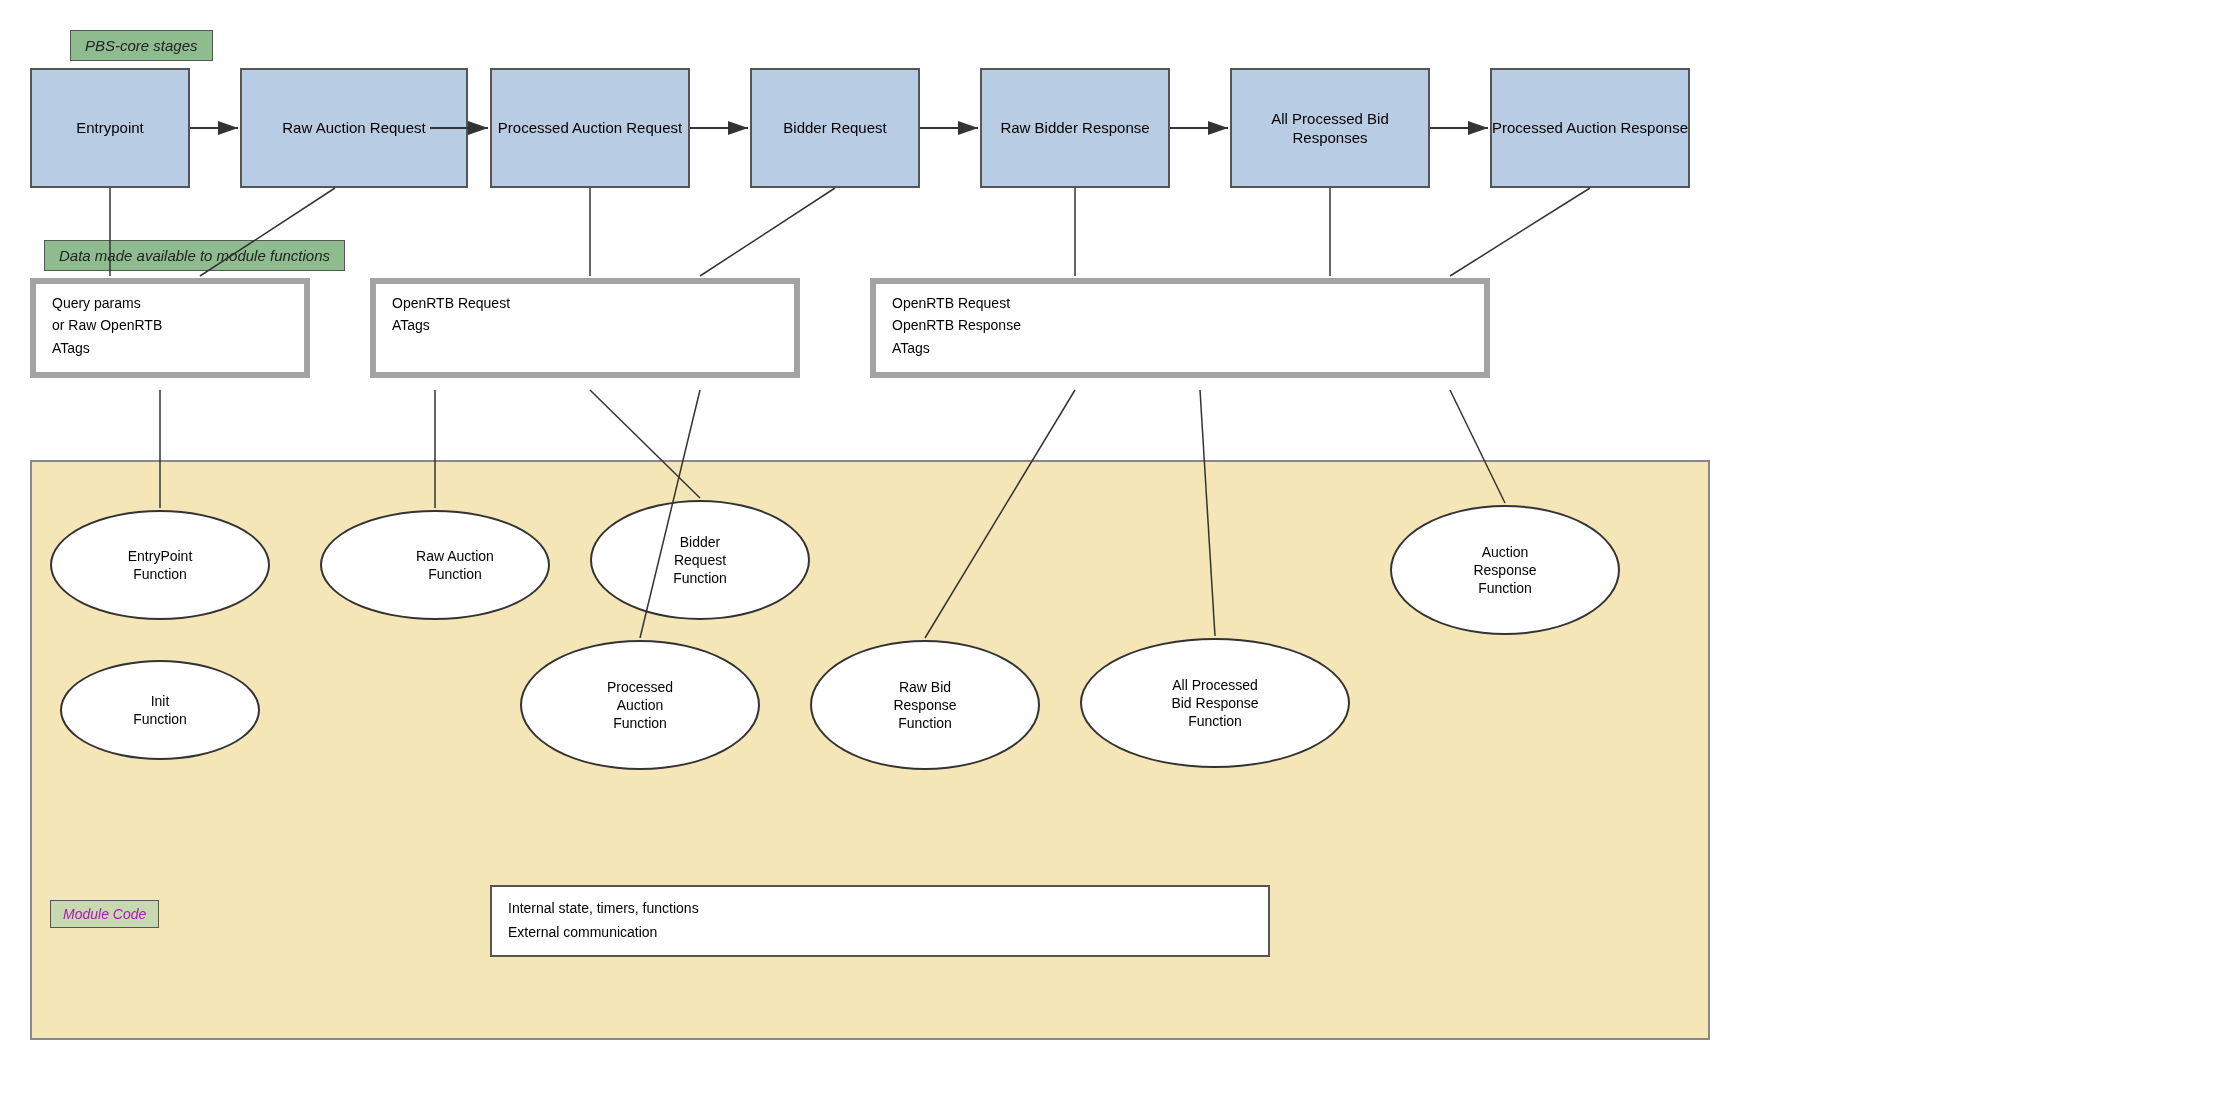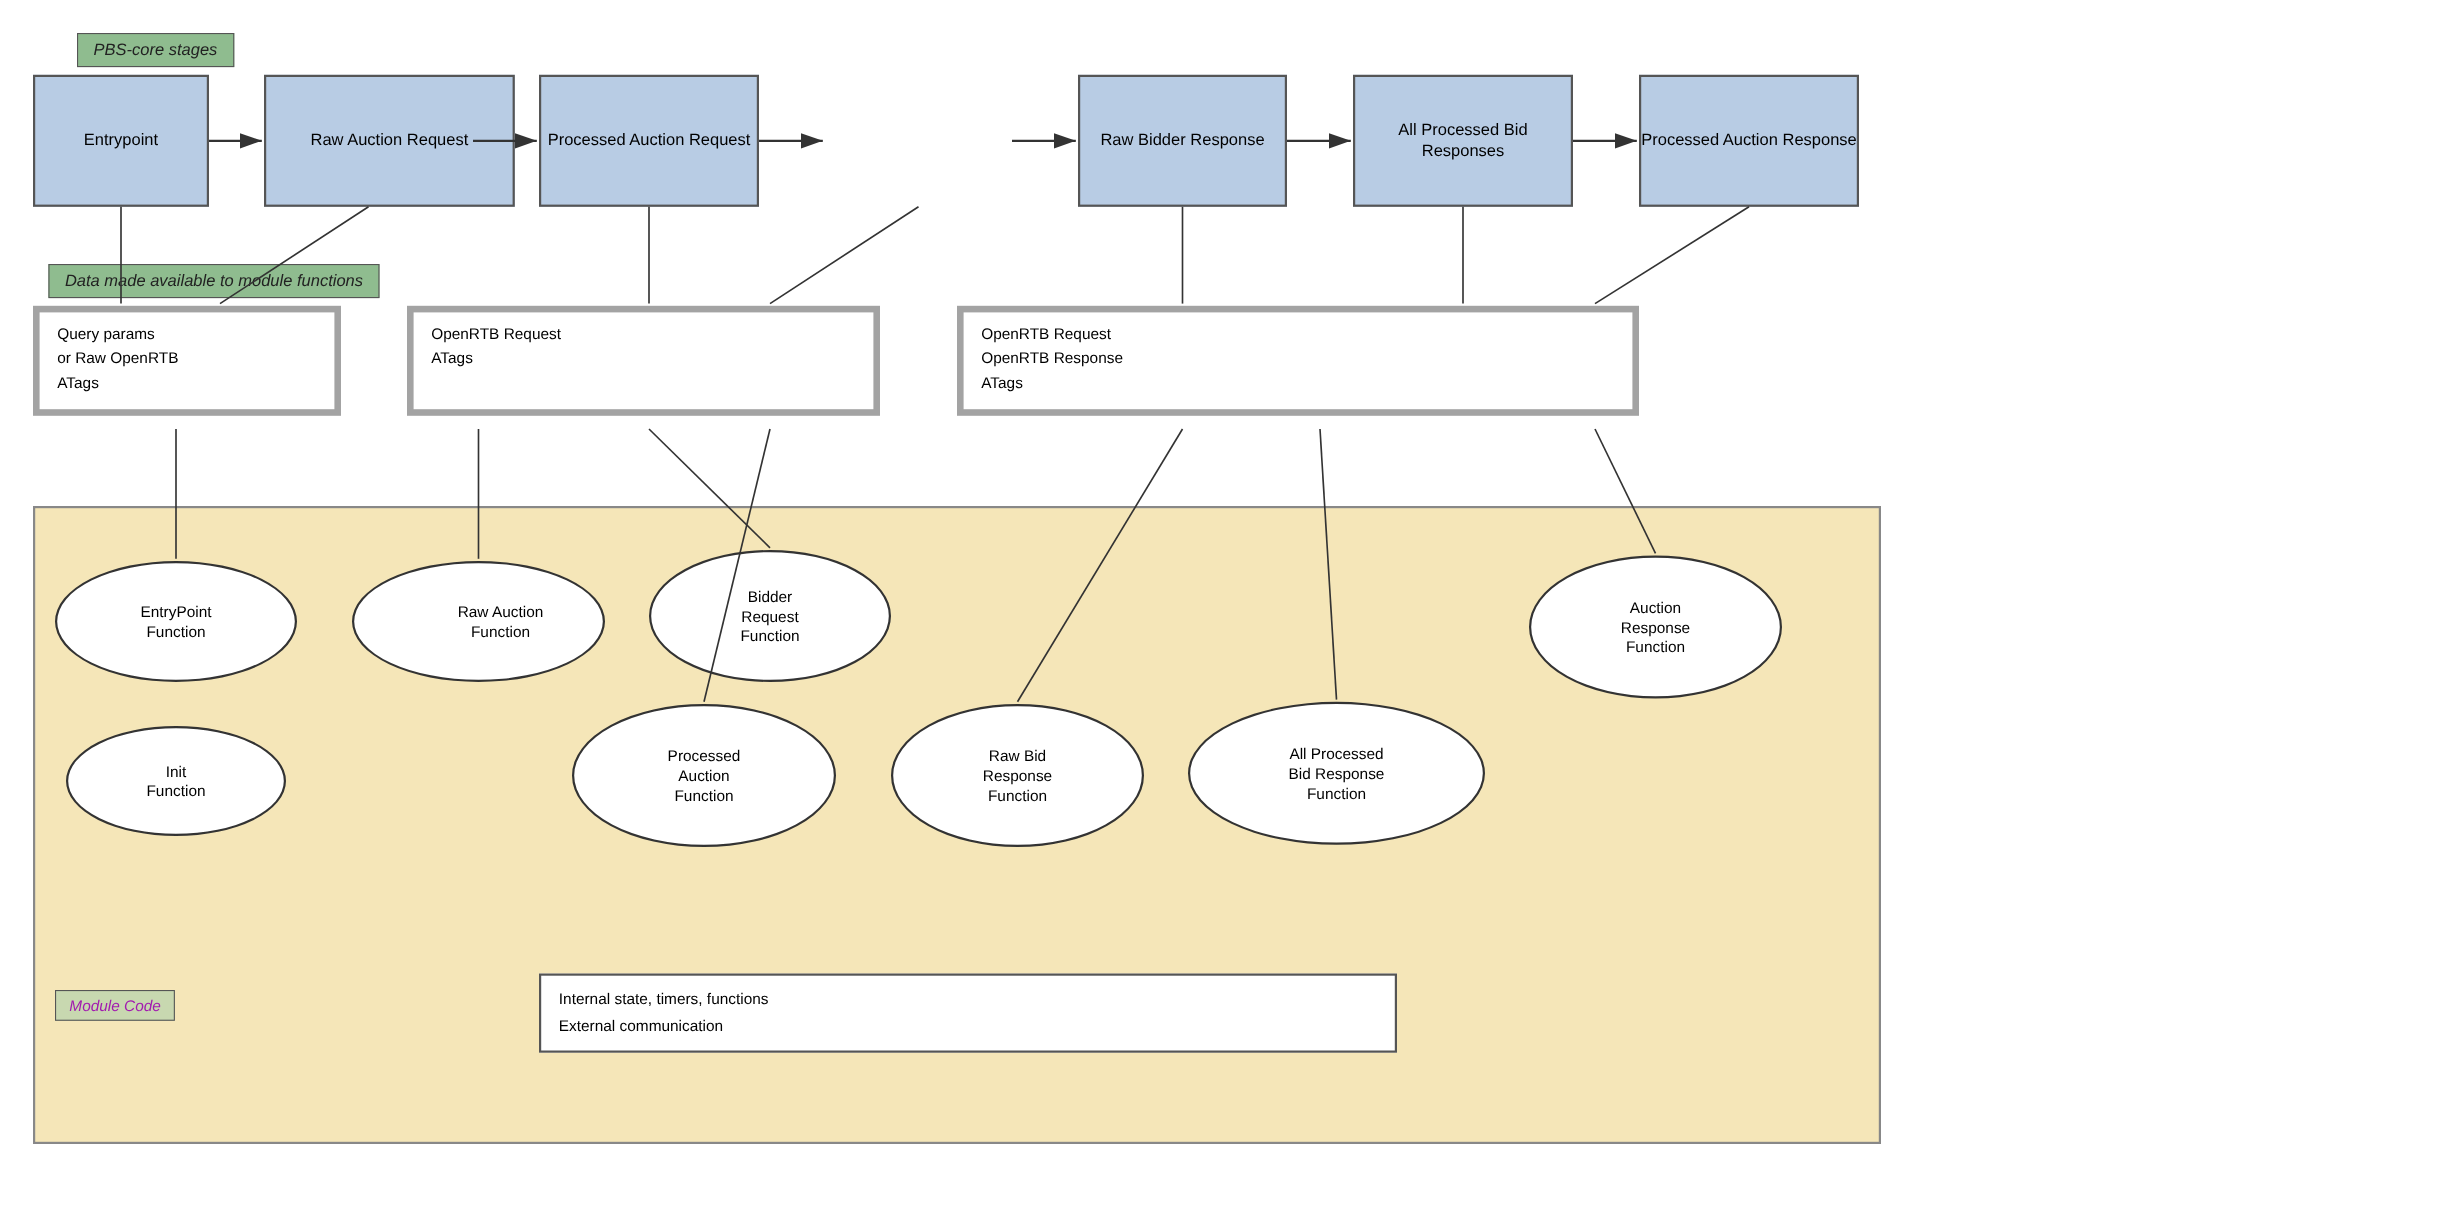--- a/index.html
+++ b/index.html
@@ -131,20 +131,23 @@
   </div>
 
   <div class="flow-box" style="top:68px;left:240px;width:228px;height:120px;">
     <span style="white-space:pre-line;">Raw Auction Request</span>
   </div>
 
   <div class="flow-box" style="top:68px;left:490px;width:200px;height:120px;">
     <span style="white-space:pre-line;">Processed Auction Request</span>
   </div>
 
+  <div class="flow-box" style="top:68px;left:750px;width:170px;height:120px;">
+    <span>Bidder Request</span>
+  </div>
 
   <div class="flow-box" style="top:68px;left:980px;width:190px;height:120px;">
     <span>Raw Bidder Response</span>
   </div>
 
   <div class="flow-box" style="top:68px;left:1230px;width:200px;height:120px;">
     <span style="white-space:pre-line;">All Processed Bid Responses</span>
   </div>
 
   <div class="flow-box" style="top:68px;left:1490px;width:200px;height:120px;">

